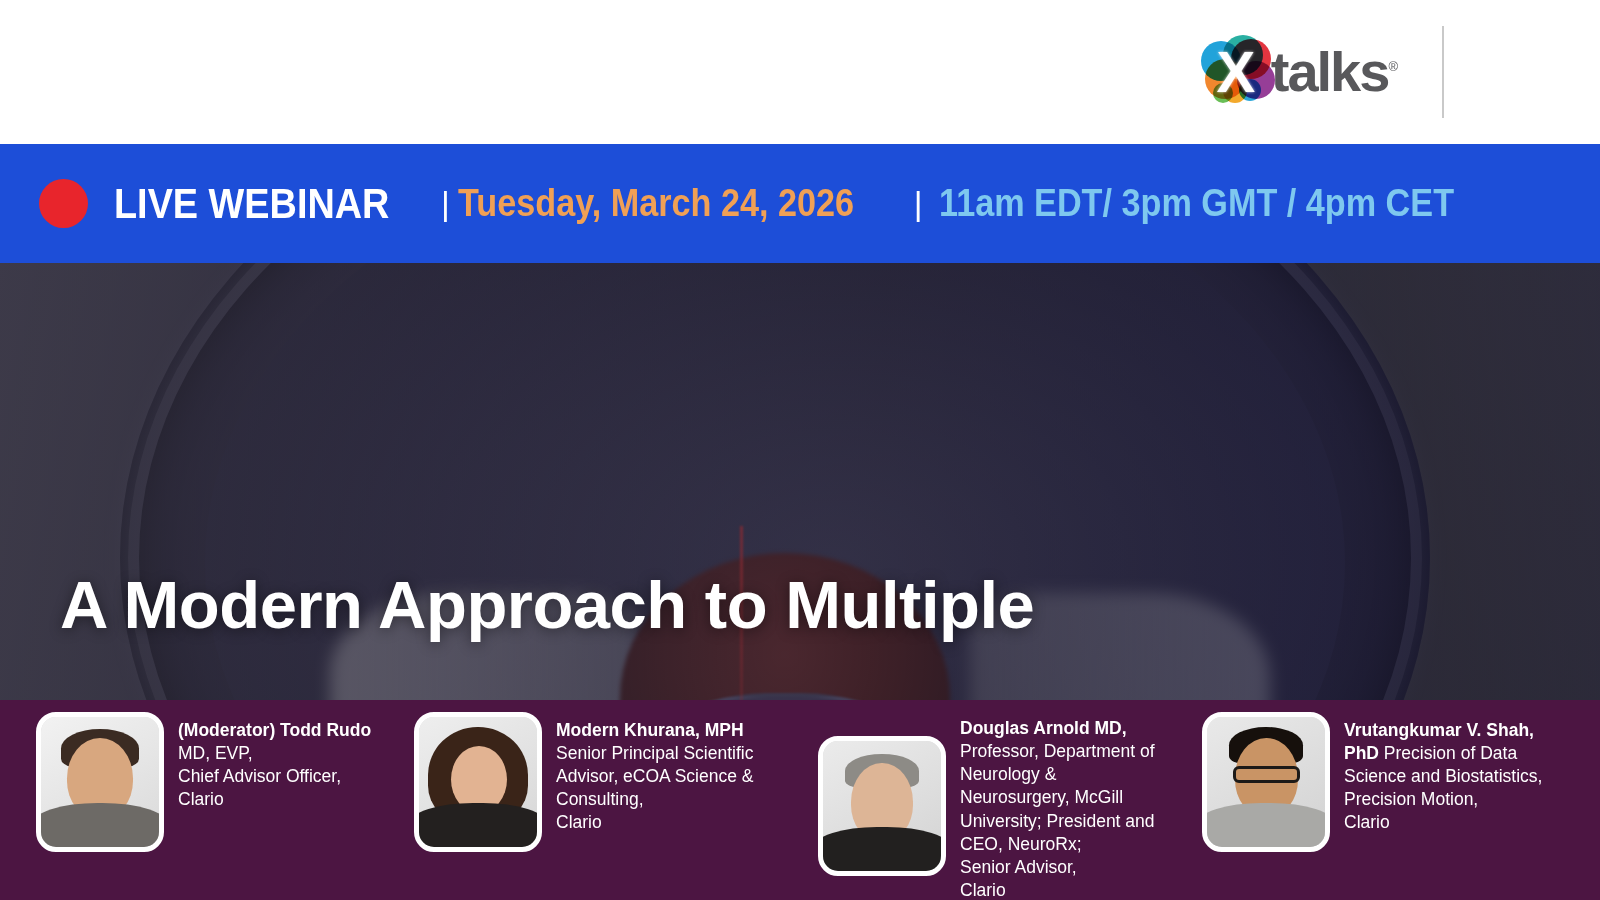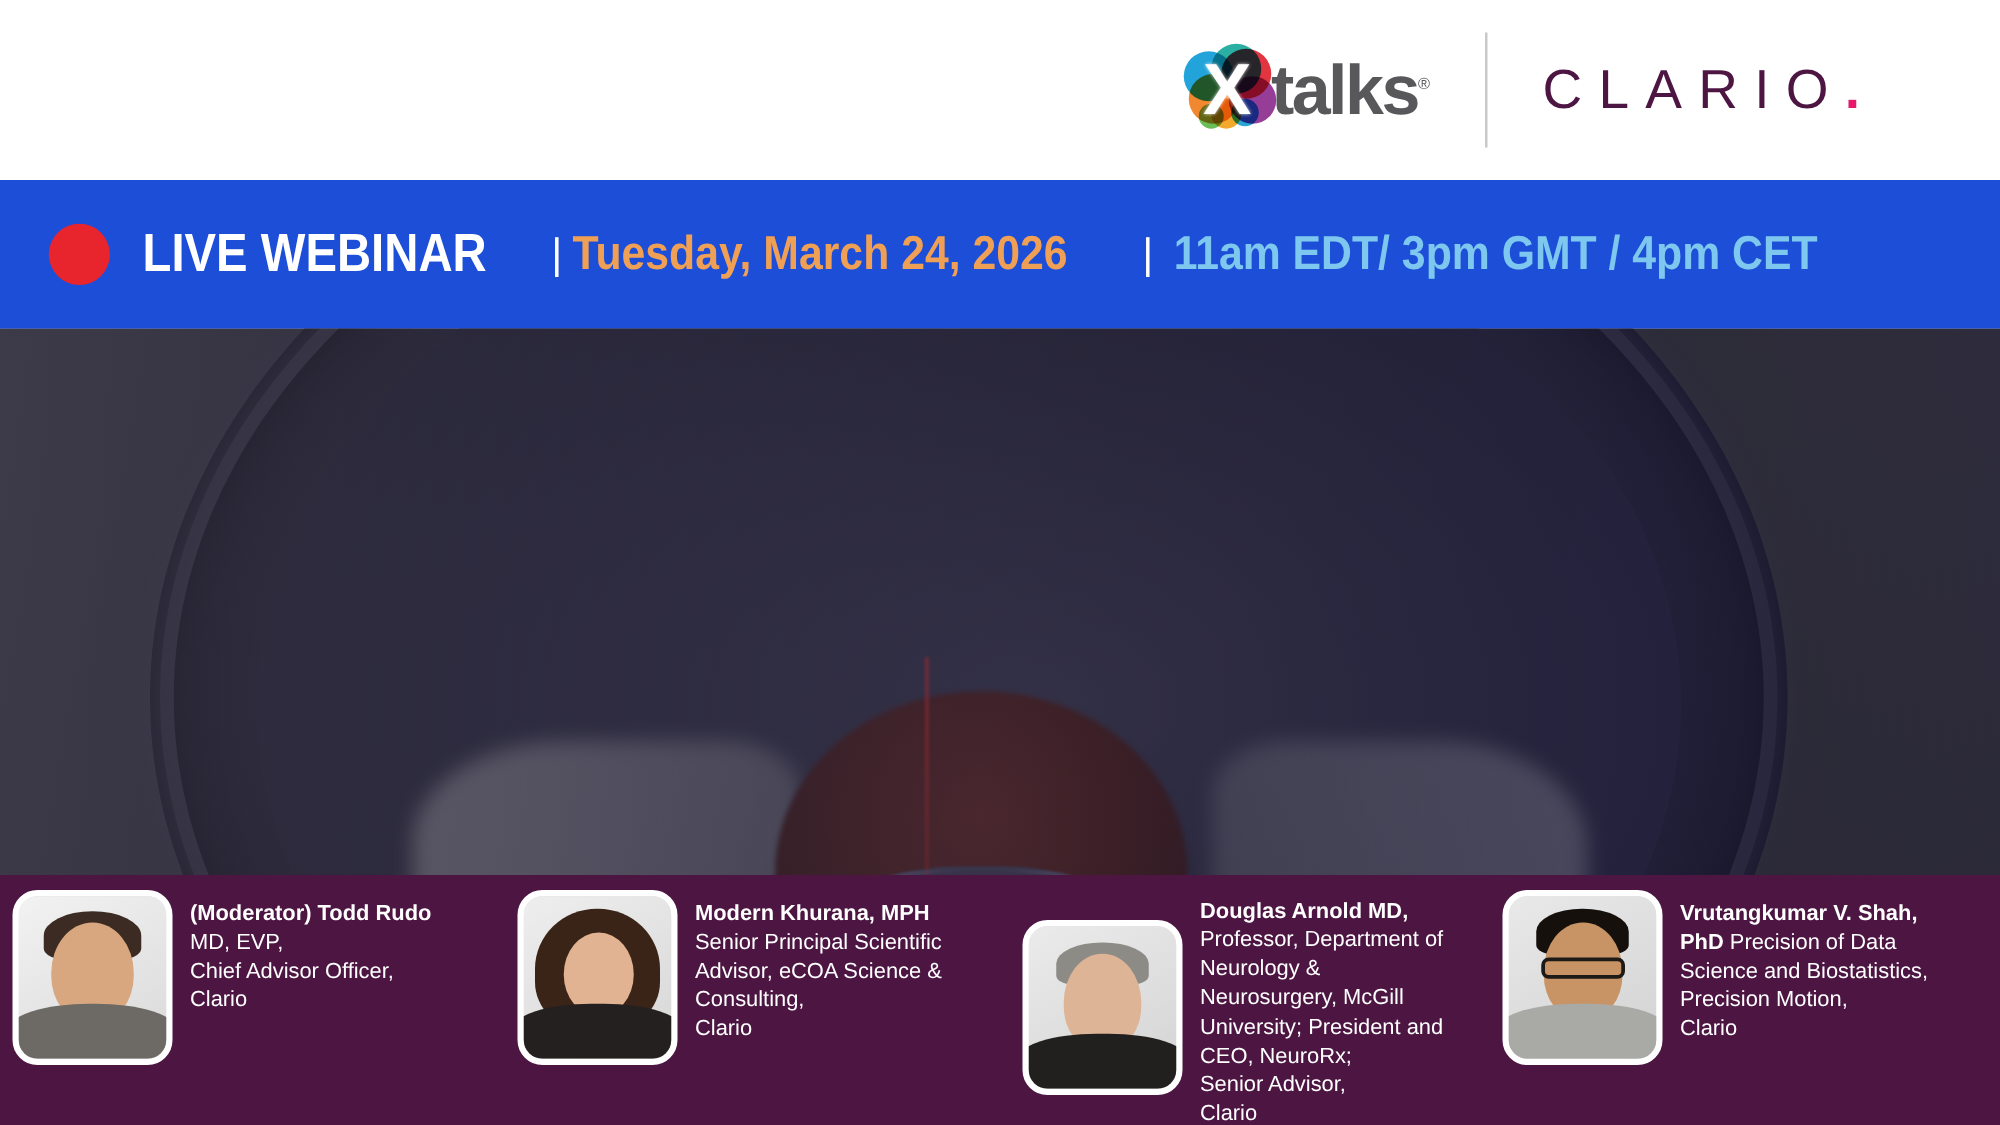--- a/index.html
+++ b/index.html
@@ -159,21 +159,21 @@
   
   .speakers {
     position:absolute; left:0; top:700px; width:1600px; height:200px;
     background:#4c1542;
   }
   .speaker-row { display:flex; width:1600px; height:200px; }
   .speaker {
     display:flex; align-items:flex-start; gap:14px;
     padding-top:12px; flex:none;
   }
-  .sp-1 { width:400px; padding-left:10px; }
+  .sp-1 { width:400px; padding-left:36px; }
   .sp-2 { width:410px; padding-left:14px; }
   .sp-3 { width:388px; padding-left:8px;align-items:center; }
   .sp-4 { width:400px; padding-left:4px; }
 
   .sp-photo {
     width:128px; height:140px; flex:none; border-radius:20px;
     border:5px solid #ffffff; overflow:hidden; position:relative;
     background:#dcdcdc;
   }
   .face { position:absolute; inset:0; }
@@ -227,21 +227,20 @@
             <span class="blob b6"></span>
           <span class="blob b7"></span>
             <span class="blob b8"></span>
           <span class="xglyph">X</span>
         </div>
         <div class="xtalks-word"><span>talks</span><span class="xtalks-reg">®</span></div>
       </div>
 
       <div class="logo-divider"></div>
 
-      <div class="clario"><span>CLARIO</span><span class="dot">.</span></div>
 
     </div>
   </div>
 
   <div class="live-bar">
     <div class="live-dot"></div>
     <div class="live-label">LIVE WEBINAR</div>
     <div class="live-gap"></div>
     <div class="live-sep">|</div>
     <div class="live-date">Tuesday, March 24, 2026</div>
@@ -261,20 +260,21 @@
       <div class="patient-arm-l"></div>
       <div class="patient-arm-r"></div>
       <div class="patient-hair"></div>
       <div class="patient-coil"></div>
 
       <div class="laser-v"></div>
     </div>
     <div class="hero-tint"></div>
 
     <div class="hero-title">
+      <span class="tl">A Modern Approach to Multiple</span>
 
     </div>
   </div>
 
   <div class="speakers">
     <div class="speaker-row">
 
       <div class="speaker sp-1">
         <div class="sp-photo">
           <div class="face f1">

